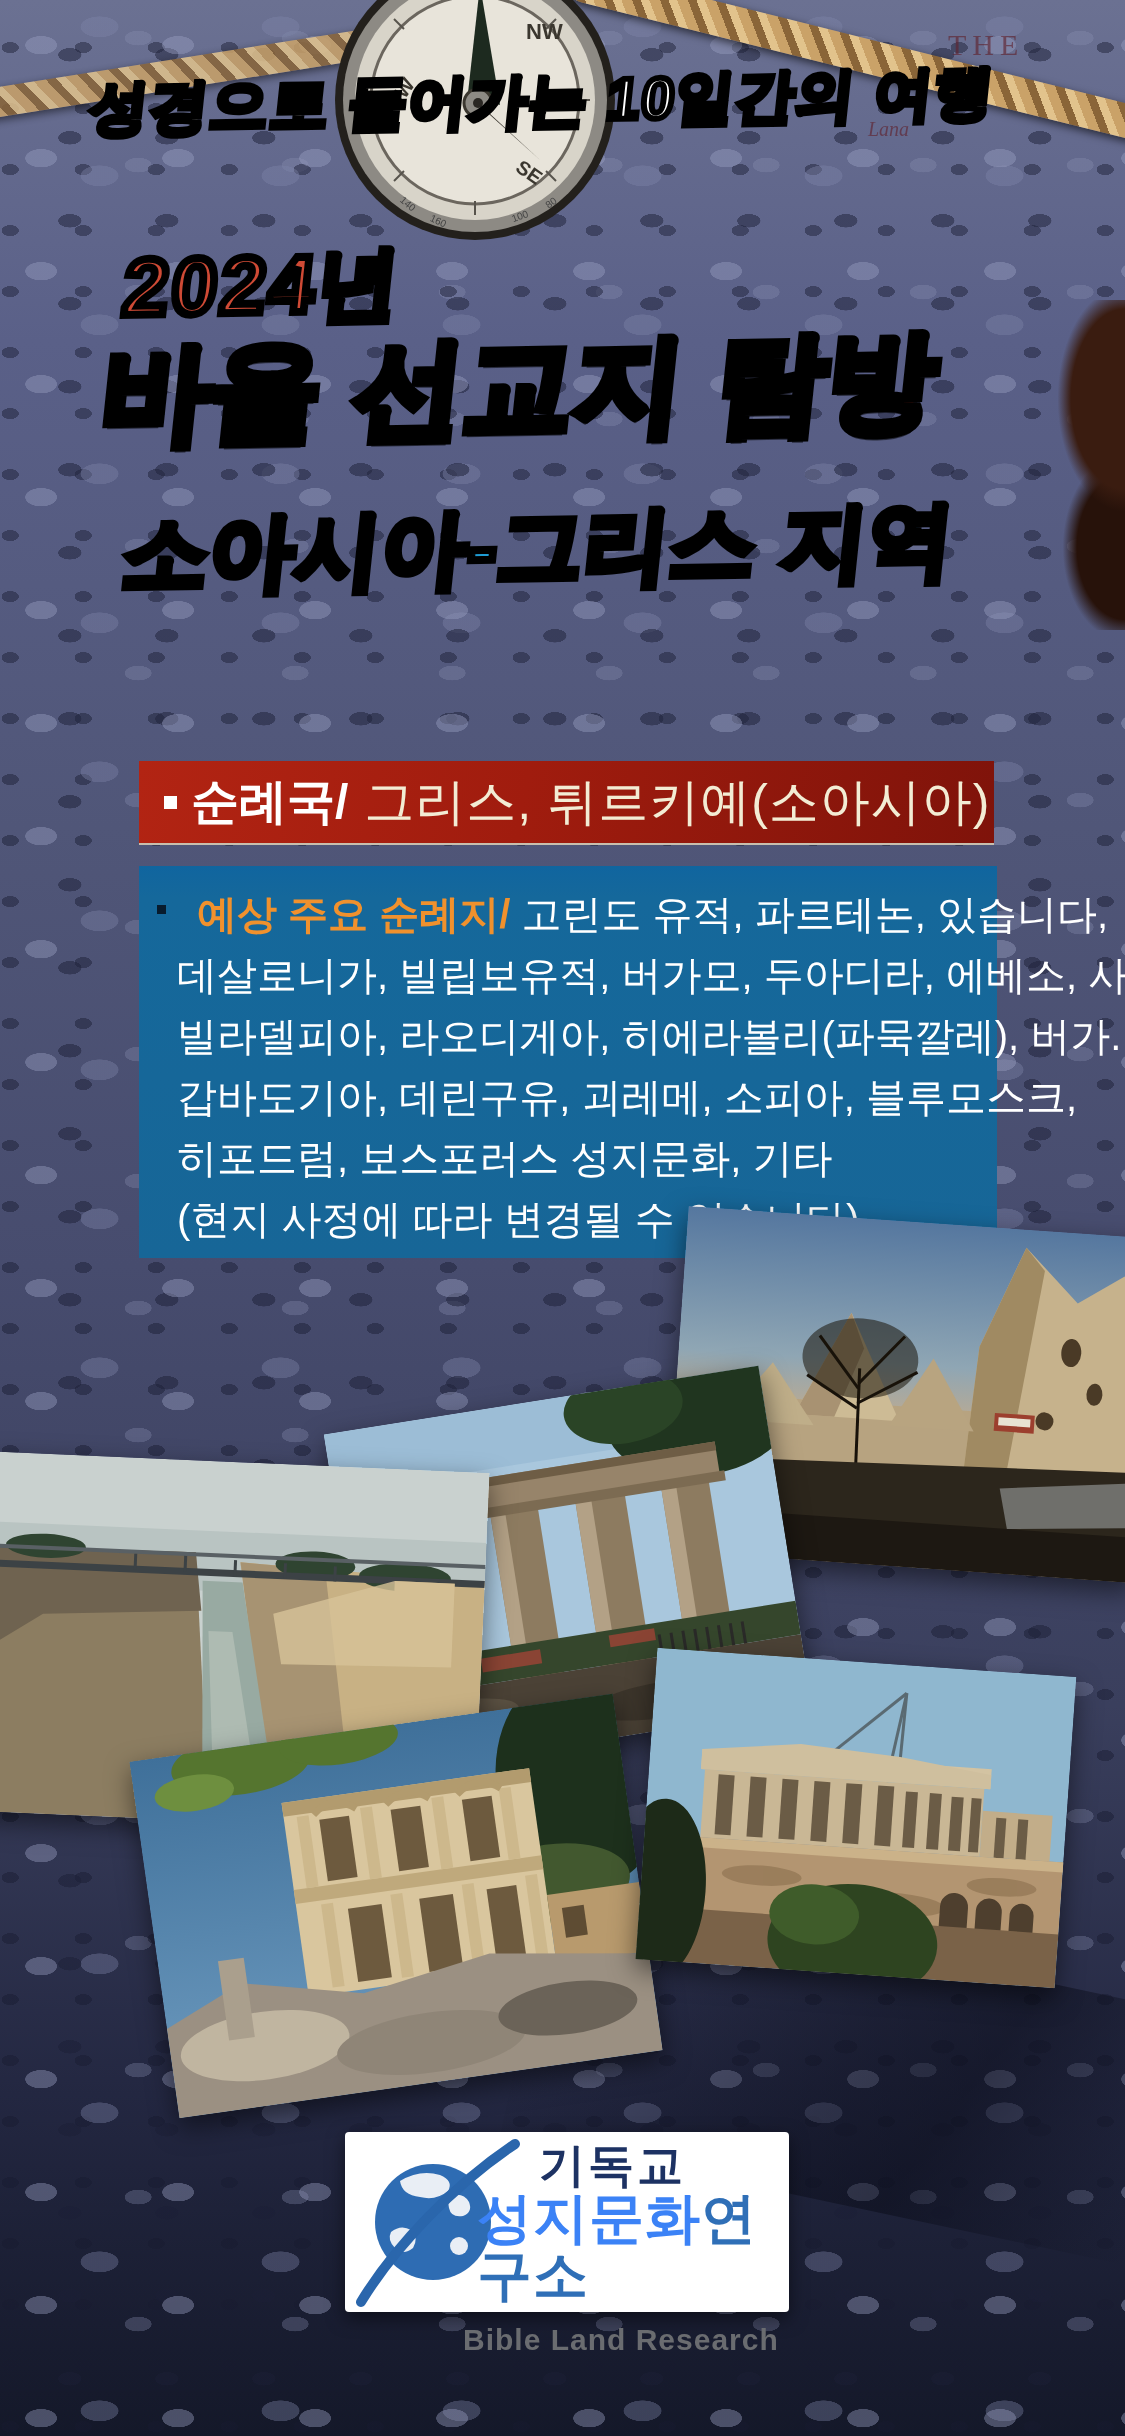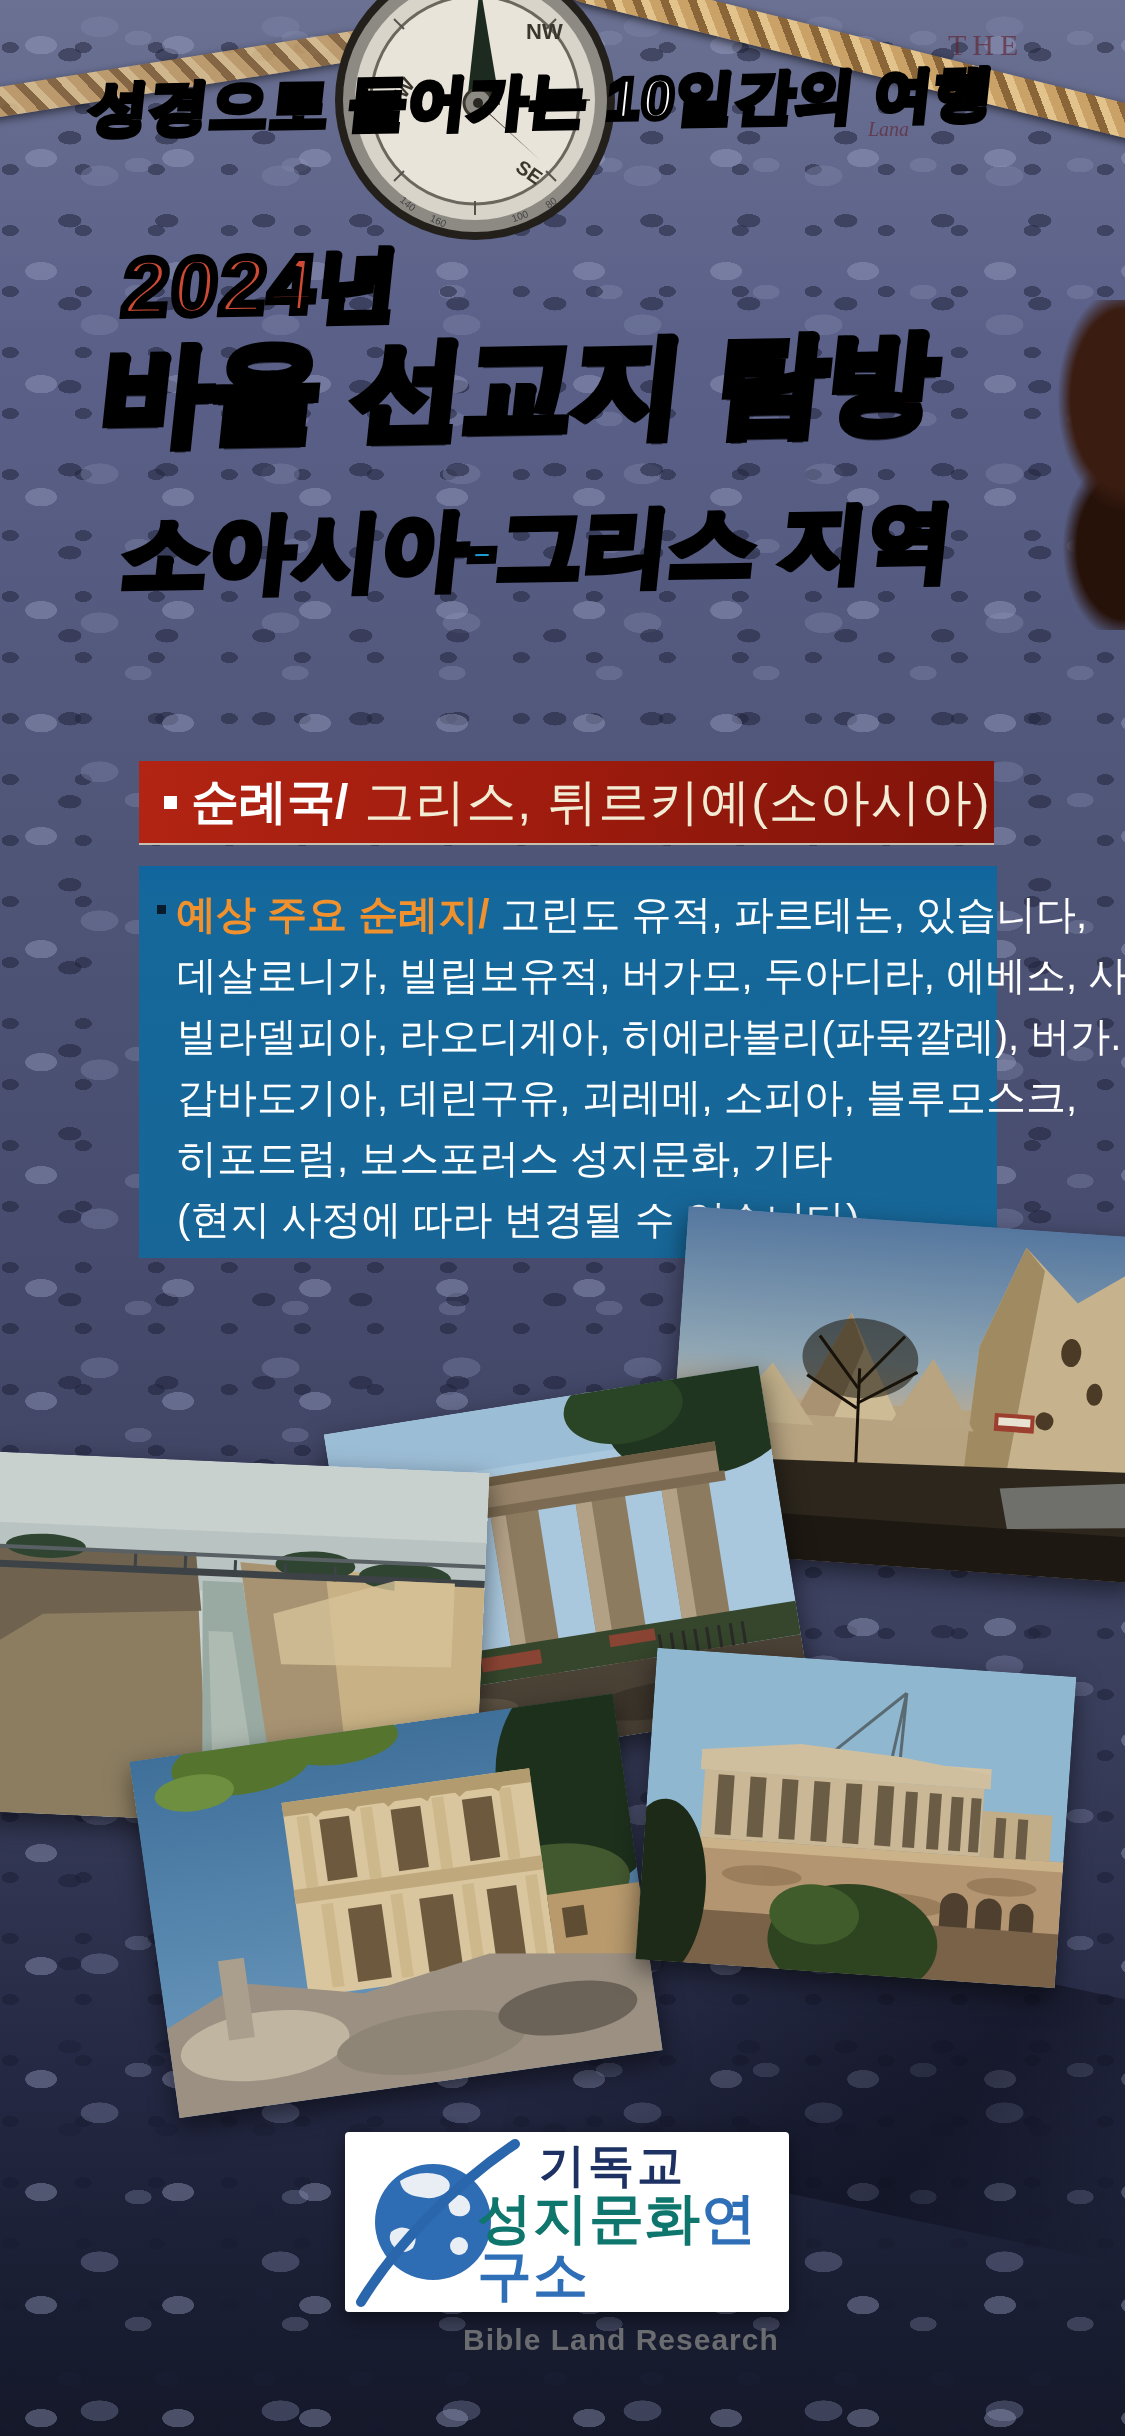--- a/index.html
+++ b/index.html
@@ -53,32 +53,32 @@
     border-bottom:2px solid #c8bfae;display:flex;align-items:center;}
   .banner .sq{width:13px;height:13px;background:#fff;margin:0 14px 0 25px;}
   .banner .lab{font-size:48px;font-weight:bold;color:#fff;margin-right:16px;}
   .banner .val{font-size:50px;color:#f3ecd4;letter-spacing:1px;}
   
   .bluebox{position:absolute;left:139px;top:866px;width:858px;height:392px;z-index:2;
     background:linear-gradient(180deg,#10659f 0%,#15689b 8%,#176697 100%);
     padding:18px 0 0 0;box-sizing:border-box;}
   .bluebox .line{font-size:40px;color:#fff;line-height:61px;padding-left:38px;white-space:nowrap;}
   .bluebox .sq{display:inline-block;width:9px;height:9px;background:#081c2e;vertical-align:14px;margin:0 10px 0 0;margin-left:-20px;}
-  .bluebox .lab{color:#f0912d;font-weight:bold;}
+  .bluebox .lab{color:#f0912d;font-weight:bold;margin-left:21px;}
   
   .photo{position:absolute;box-shadow:0 10px 26px rgba(0,0,0,.5);}
   .photo svg{display:block;}
   
   .logo-box{position:absolute;left:345px;top:2132px;width:444px;height:180px;background:#fff;border-radius:4px;z-index:8;
     display:flex;align-items:center;box-shadow:0 6px 18px rgba(0,0,0,.5);}
   .logo-globe{position:absolute;left:10px;top:4px;}
   .logo-text{position:absolute;left:158px;top:10px;line-height:1.04;}
   .lg1{font-size:46px;font-weight:bold;color:#1d3263;letter-spacing:3px;padding-left:36px;}
   .lg2{font-size:55px;font-weight:bold;letter-spacing:1px;margin-left:-26px;}
-  .lg2 .a{color:#0f766e;}
+  .lg2 .a{color:#3b82f6;}
   .lg2 .b{color:#2f6fb7;}
   .lg3{font-size:30px;font-weight:bold;color:#6a6c70;margin-left:-40px;letter-spacing:1px;margin-top:20px;}
   .cap-num{font-size:10px;fill:#444;}
 </style>
 </head>
 <body>
 
 <div class="poster">
 
   <div class="tex"></div>

